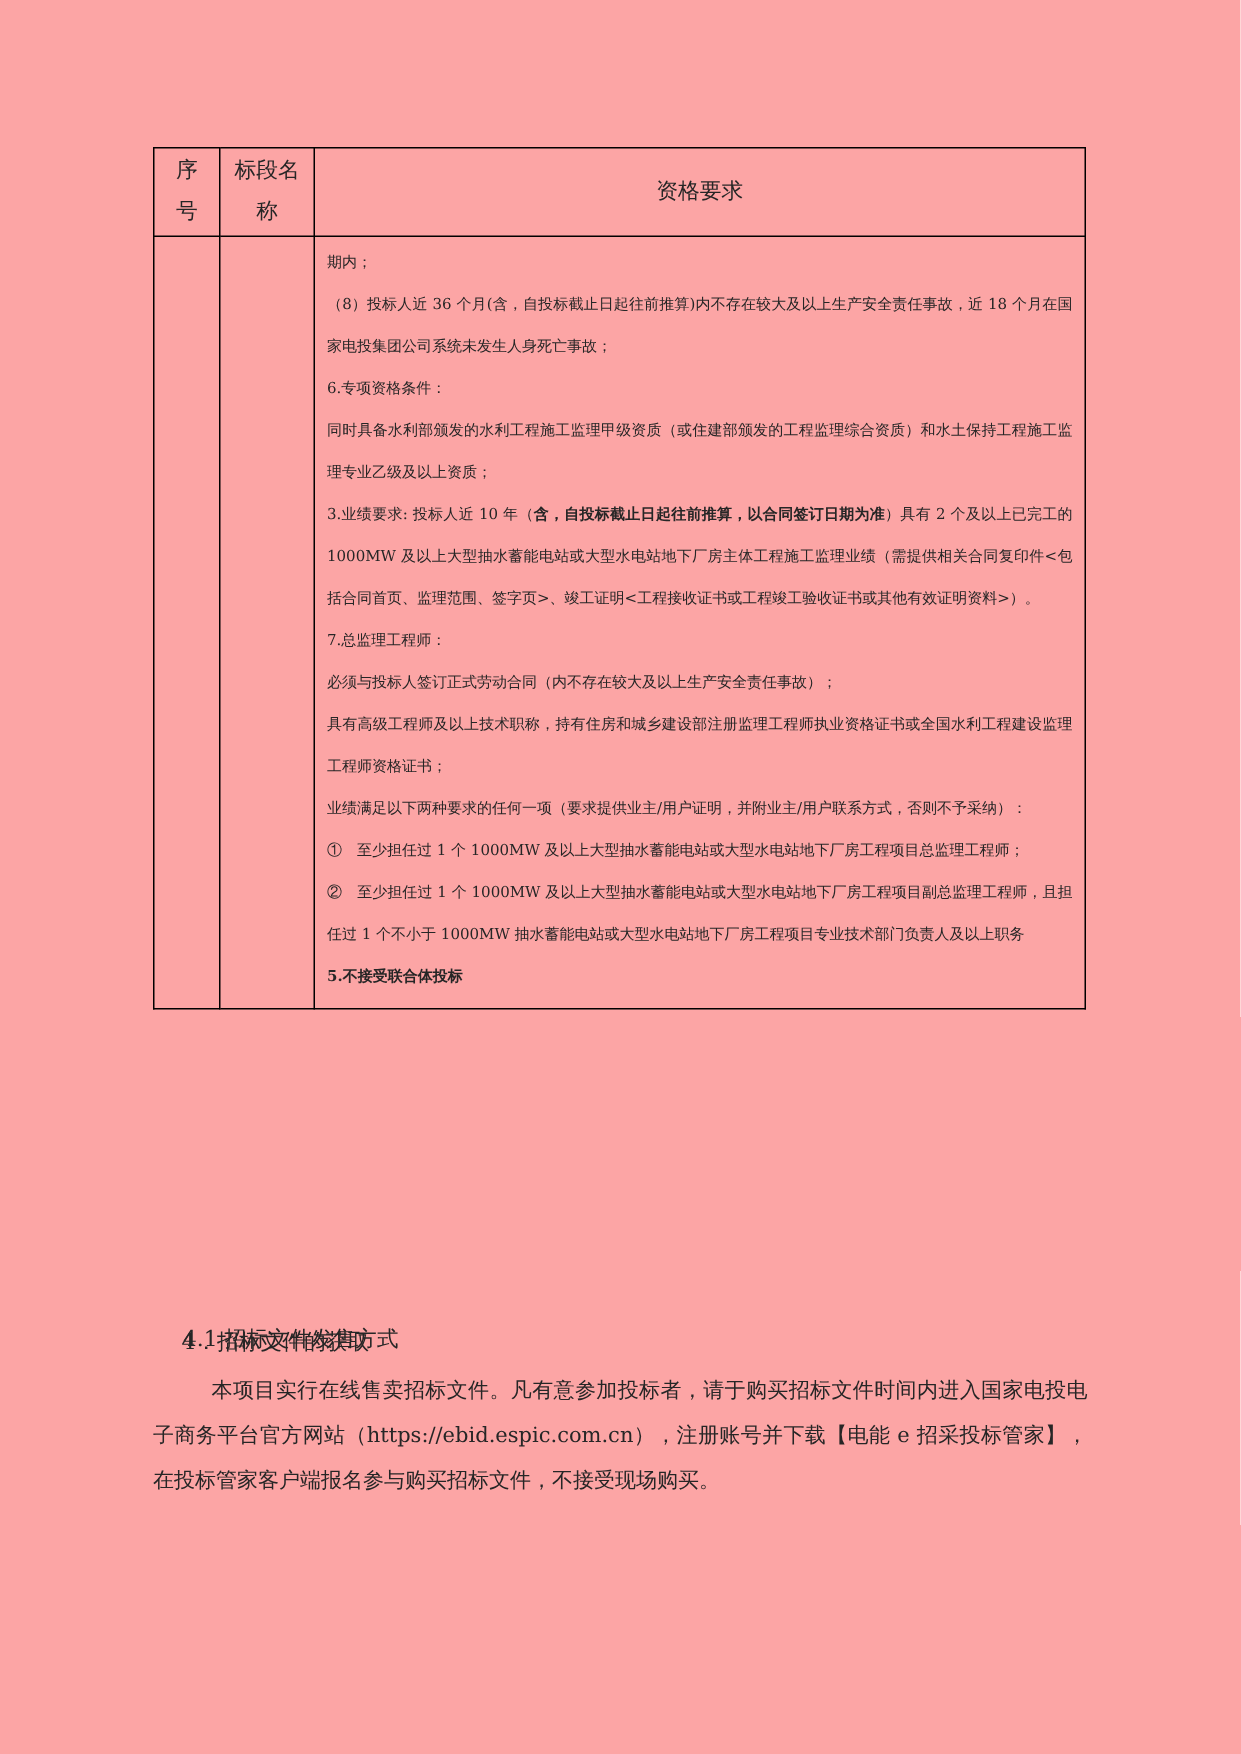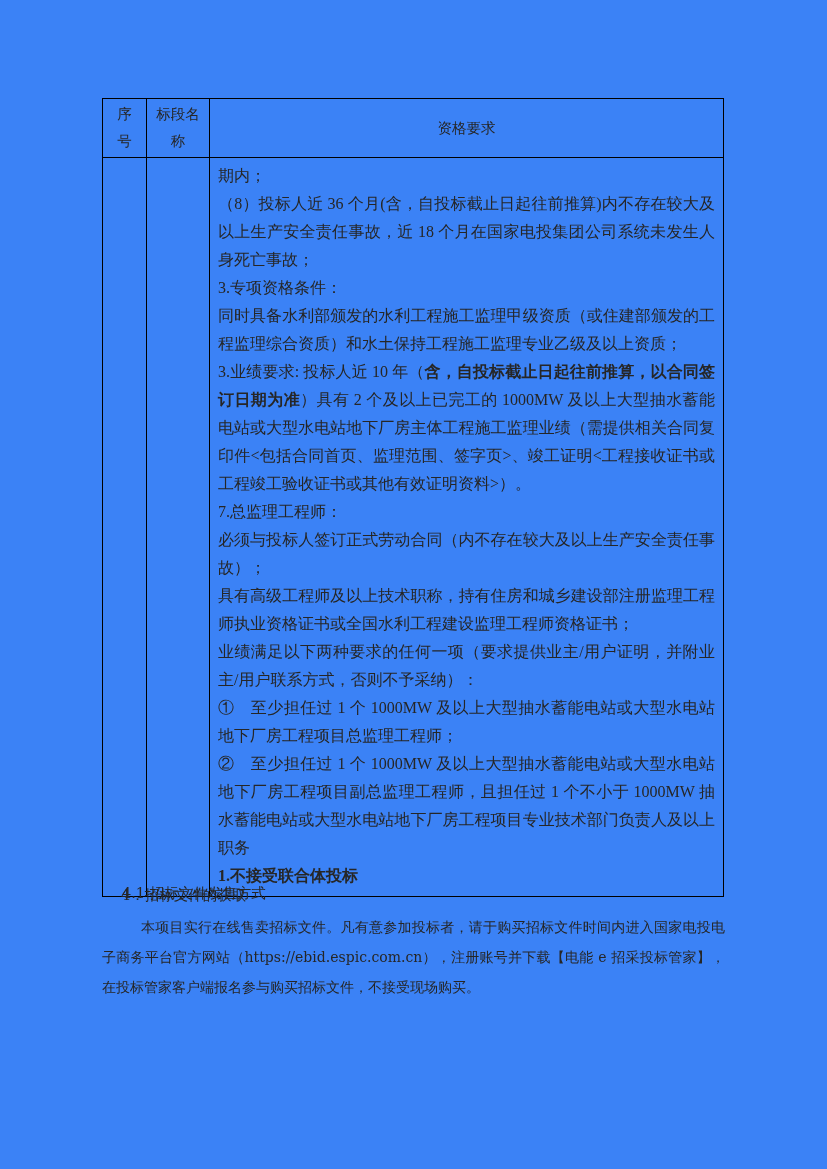--- a/index.html
+++ b/index.html
@@ -4,21 +4,21 @@
 <style>
   html, body {
     margin: 0;
     padding: 0;
     background: #ffffff;
   }
   .page {
     position: relative;
     width: 827px;
     height: 1169px;
-    background: #3b82f6;
+    background: #fca5a5;
     color: #262626;
     font-family: "DejaVu Serif", "Liberation Serif", serif;
     overflow: hidden;
   }
   
   table.qual-table {
     position: absolute;
     left: 102px;
     top: 98px;
     width: 621px;
@@ -39,22 +39,21 @@
     padding: 0;
     word-break: break-all;
   }
   th.col-serial   { padding: 0 14px; }
   th.col-name     { padding: 0 9px; margin-top: 29px;  }
   th.col-req      { padding: 0 8px;  }
   td.serial-cell, td.name-cell { padding: 0; }
   td.req-cell {
     vertical-align: top;
     padding: 4px 8px 6px 8px;
-    font-size: 16px;
-    font-family: Liberation Serif, serif;
+    font-size: 10px;
   }
   .req-para {
     margin: 0;
     line-height: 28px;
     text-align: justify;
     text-justify: inter-ideograph;
   }
   .req-para .bold { font-weight: bold; }
   
   .h-main {
@@ -105,30 +104,30 @@
         <th class="col-req">资格要求</th>
       </tr>
     </thead>
     <tbody>
       <tr>
         <td class="serial-cell"></td>
         <td class="name-cell"></td>
         <td class="req-cell">
             <p class="req-para"><span>期内；</span></p>
             <p class="req-para"><span>（8）投标人近 36 个月(含，自投标截止日起往前推算)内不存在较大及以上生产安全责任事故，近 18 个月在国家电投集团公司系统未发生人身死亡事故；</span></p>
-            <p class="req-para"><span>3.专项资格条件：</span></p>
+            <p class="req-para"><span>6.专项资格条件：</span></p>
             <p class="req-para"><span>同时具备水利部颁发的水利工程施工监理甲级资质（或住建部颁发的工程监理综合资质）和水土保持工程施工监理专业乙级及以上资质；</span></p>
             <p class="req-para"><span>3.业绩要求: 投标人近 10 年（</span><span class="bold">含，自投标截止日起往前推算，以合同签订日期为准</span><span>）具有 2 个及以上已完工的 1000MW 及以上大型抽水蓄能电站或大型水电站地下厂房主体工程施工监理业绩（需提供相关合同复印件&lt;包括合同首页、监理范围、签字页&gt;、竣工证明&lt;工程接收证书或工程竣工验收证书或其他有效证明资料&gt;）。</span></p>
             <p class="req-para"><span>7.总监理工程师：</span></p>
             <p class="req-para"><span>必须与投标人签订正式劳动合同（内不存在较大及以上生产安全责任事故）；</span></p>
             <p class="req-para"><span>具有高级工程师及以上技术职称，持有住房和城乡建设部注册监理工程师执业资格证书或全国水利工程建设监理工程师资格证书；</span></p>
             <p class="req-para"><span>业绩满足以下两种要求的任何一项（要求提供业主/用户证明，并附业主/用户联系方式，否则不予采纳）：</span></p>
             <p class="req-para"><span>①　至少担任过 1 个 1000MW 及以上大型抽水蓄能电站或大型水电站地下厂房工程项目总监理工程师；</span></p>
             <p class="req-para"><span>②　至少担任过 1 个 1000MW 及以上大型抽水蓄能电站或大型水电站地下厂房工程项目副总监理工程师，且担任过 1 个不小于 1000MW 抽水蓄能电站或大型水电站地下厂房工程项目专业技术部门负责人及以上职务</span></p>
-            <p class="req-para"><span class="bold">1.不接受联合体投标</span></p>
+            <p class="req-para"><span class="bold">5.不接受联合体投标</span></p>
           </td>
       </tr>
     </tbody>
   </table>
 
   <div class="h-main">4．招标文件的获取</div>
   <div class="h-sub">4.1 招标文件发售方式</div>
   <p class="body-para">本项目实行在线售卖招标文件。凡有意参加投标者，请于购买招标文件时间内进入国家电投电子商务平台官方网站（https://ebid.espic.com.cn），注册账号并下载【电能 e 招采投标管家】，在投标管家客户端报名参与购买招标文件，不接受现场购买。</p>
 
 </div>

